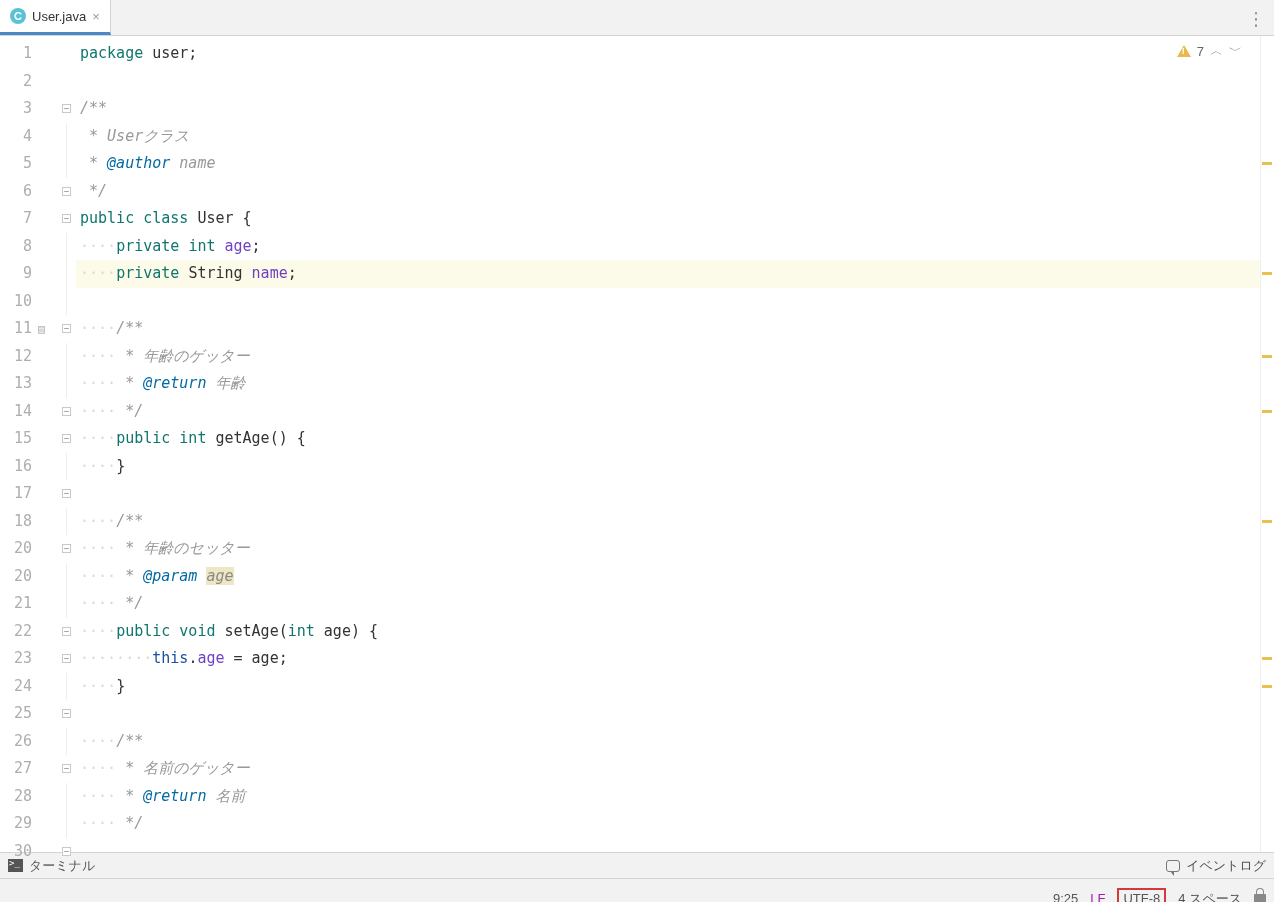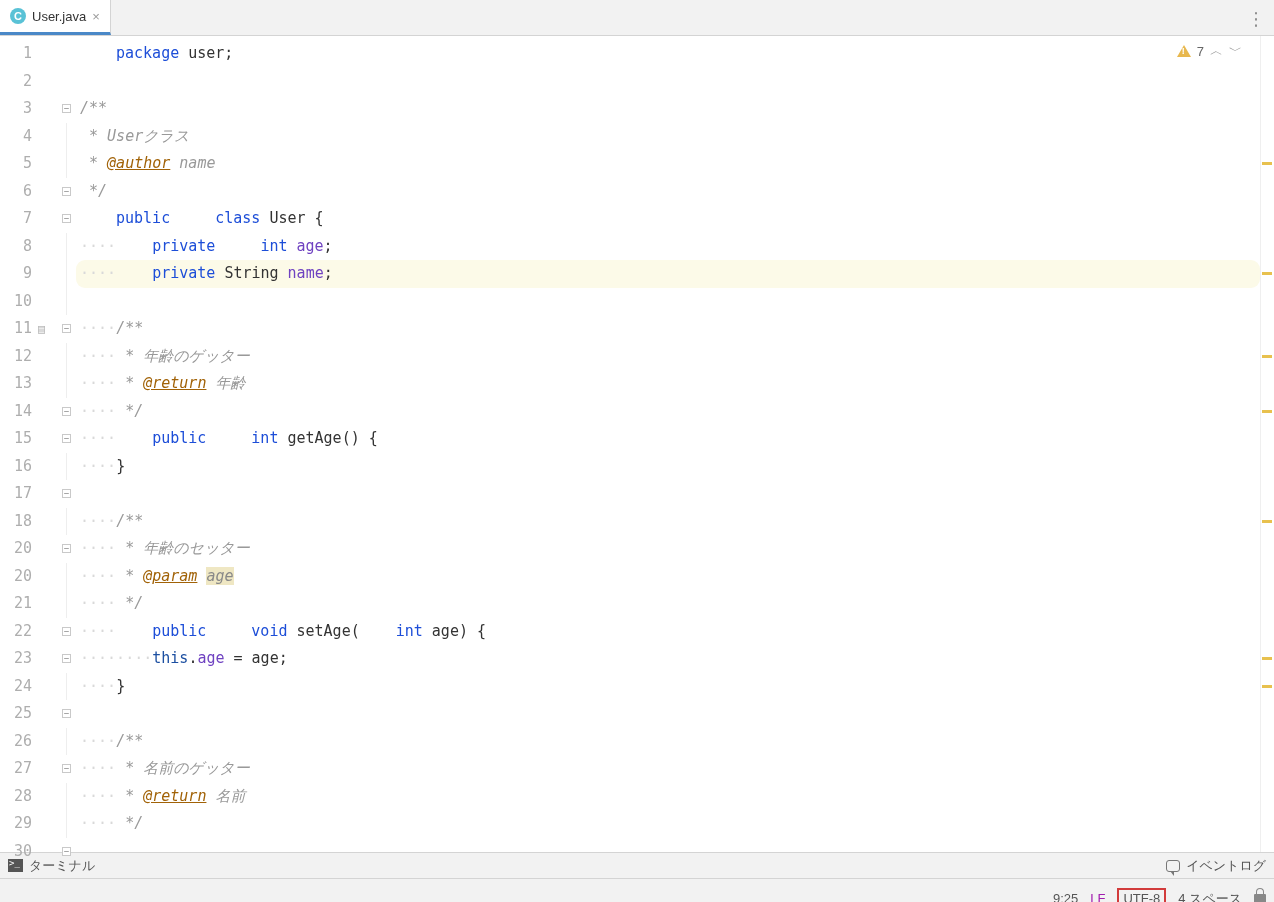--- a/index.html
+++ b/index.html
@@ -60,27 +60,27 @@
     position: absolute; left: 6px; top: 0; bottom: 0;
     border-left: 1px solid #eee;
   }
   .code {
     flex: 1; padding-top: 4px; position: relative; overflow: hidden;
   }
   .code-line {
     height: 27.5px; line-height: 27.5px; white-space: pre;
     padding-left: 4px; position: relative;
   }
-  .hl-line { background: #fcfae8; border-radius: 9px; }
-  .kw { color: #1d4ed8; margin-left: 36px; }
+  .hl-line { background: #fcfae8; }
+  .kw { color: #0f766e; }
   .ident { color: #6f42c1; }
   .pkg { color: #333; }
   .cls { color: #333; }
   .comment { color: #999; font-style: italic; }
-  .doc-tag { color: #a16207; font-style: italic; text-decoration: underline; }
+  .doc-tag { color: #0369a1; font-style: italic; }
   .this { color: #1c4fa1; margin-top: 38px; }
   .param-hl { background: #efe7c3; font-style: italic; color: #888; }
   .ws-dot { color: #d9d9d9; }
   
   .marker-col {
     width: 14px; padding-top: 4px; background: #fff;
     border-left: 1px solid #efefef;
   }
   .marker-col .tick {
     height: 27.5px; position: relative;

